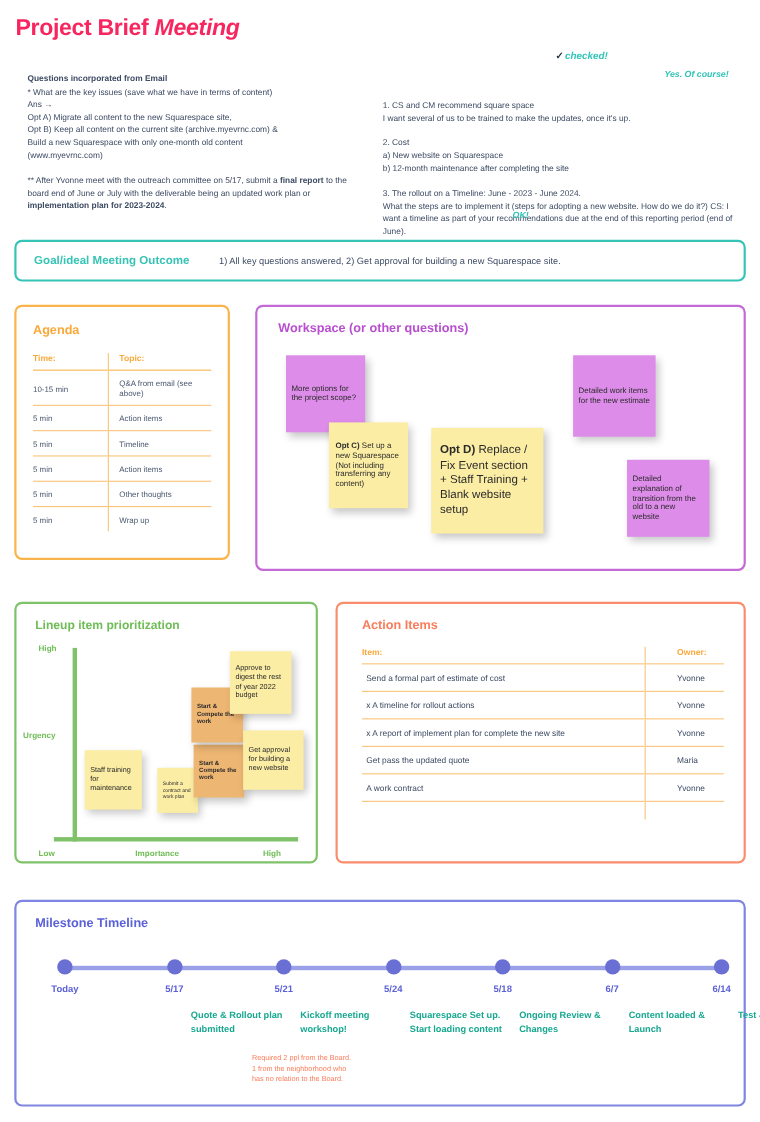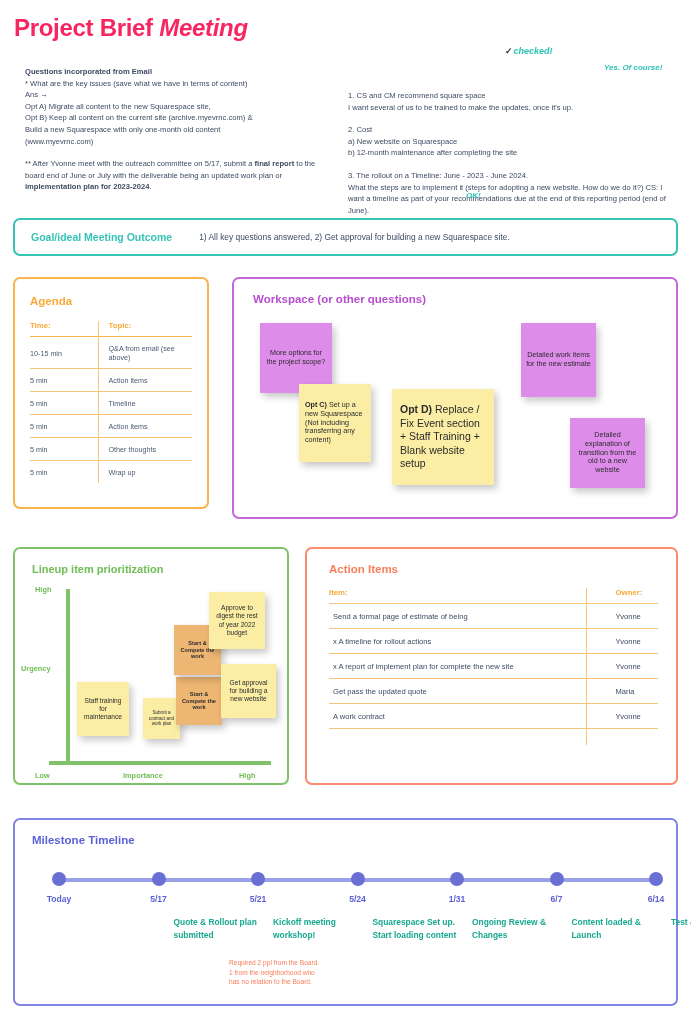--- a/index.html
+++ b/index.html
@@ -12,21 +12,21 @@
     color: #3d4b63;
     overflow: hidden;
     position: relative;
   }
 
   
   .page-title {
     position: absolute;
     left: 14px;
     top: 14px;
-    font-size: 24px;
+    font-size: 21px;
     font-weight: bold;
     color: #f8265f;
     letter-spacing: -0.3px;
     white-space: nowrap;
   }
   .page-title .em { font-style: italic; font-weight: bold; }
 
   .header-left {
     position: absolute;
     left: 25px;
@@ -129,21 +129,21 @@
     left: 232px; top: 277px; width: 446px; height: 242px;
     border: 2px solid #c46ad6;
     padding: 14px 0 0 19px;
   }
   #workspace-panel .panel-title { font-size: 11.5px; color: #b84fd0; }
 
   .sticky {
     position: absolute;
     box-shadow: 3px 4px 7px rgba(0,0,0,0.22);
     display: flex; align-items: center; justify-content: center;
-    text-align: center;
+    text-align: left;
     color: #2b2b2b;
     padding: 5px;
     line-height: 1.22;
   }
   .sticky.yellow { background: #fbeda4; }
   .sticky.purple { background: #dd8ce9; }
   .sticky.orange { background: #eeb673; }
   .sticky.left   { text-align: left; justify-content: flex-start; }
   .sticky b { font-weight: bold; }
 
@@ -356,21 +356,21 @@
   <div class="panel-title">Action Items</div>
   <table class="action-table">
     <thead>
       <tr>
         <th>Item:</th>
         <th class="owner">Owner:</th>
       </tr>
     </thead>
     <tbody id="action-body">
         <tr>
-          <td>Send a formal page of estimate of being</td>
+          <td>Send a formal part of estimate of cost</td>
           <td class="owner">Yvonne</td>
         </tr>
         <tr>
           <td>x A timeline for rollout actions</td>
           <td class="owner">Yvonne</td>
         </tr>
         <tr>
           <td>x A report of implement plan for complete the new site</td>
           <td class="owner">Yvonne</td>
         </tr>
@@ -400,21 +400,21 @@
       <div class="tl-date" style="left: 110.5px; width: 66px;">5/17</div>
       <div class="tl-desc" style="left: 114.5px; width: 92px;">Quote &amp; Rollout plan submitted</div>
       <div class="tl-dot" style="left: 236px;"></div>
       <div class="tl-date" style="left: 210px; width: 66px;">5/21</div>
       <div class="tl-desc" style="left: 214px; width: 92px;">Kickoff meeting workshop!</div>
       <div class="tl-note" style="left: 214px;">Required 2 ppl from the Board. 1 from the neighborhood who has no relation to the Board.</div>
       <div class="tl-dot" style="left: 335.5px;"></div>
       <div class="tl-date" style="left: 309.5px; width: 66px;">5/24</div>
       <div class="tl-desc" style="left: 313.5px; width: 92px;">Squarespace Set up. Start loading content</div>
       <div class="tl-dot" style="left: 435px;"></div>
-      <div class="tl-date" style="left: 409px; width: 66px;">1/31</div>
+      <div class="tl-date" style="left: 409px; width: 66px;">5/18</div>
       <div class="tl-desc" style="left: 413px; width: 92px;">Ongoing Review &amp; Changes</div>
       <div class="tl-dot" style="left: 534.5px;"></div>
       <div class="tl-date" style="left: 508.5px; width: 66px;">6/7</div>
       <div class="tl-desc" style="left: 512.5px; width: 92px;">Content loaded &amp; Launch</div>
       <div class="tl-dot" style="left: 634px;"></div>
       <div class="tl-date" style="left: 608px; width: 66px;">6/14</div>
       <div class="tl-desc" style="left: 612px; width: 92px;">Test &amp; Amend</div>
     </div>
 </div>
 

